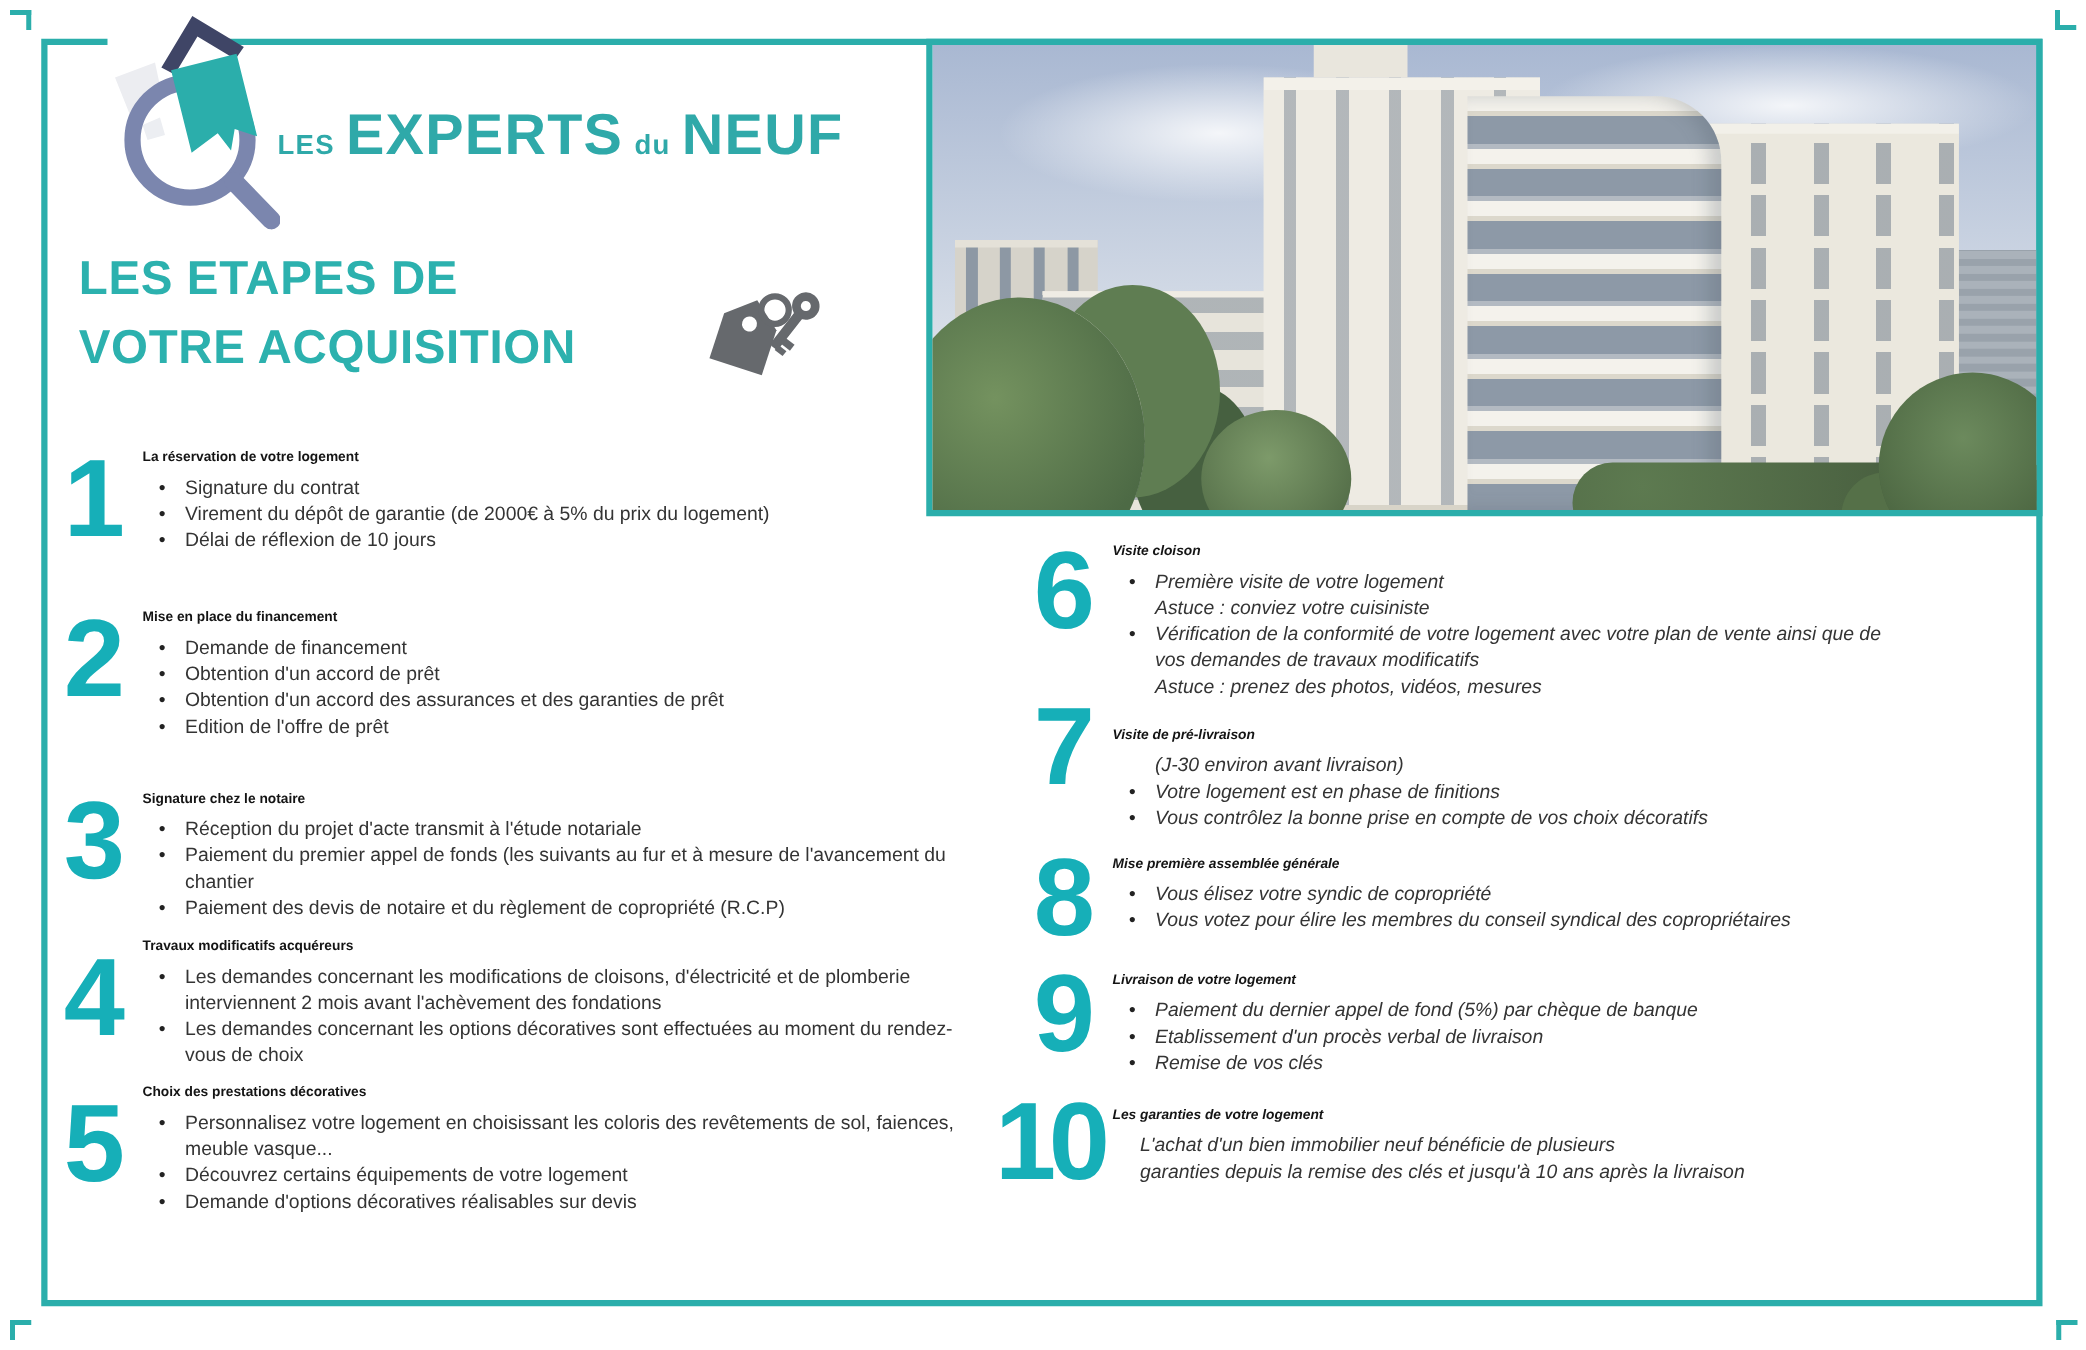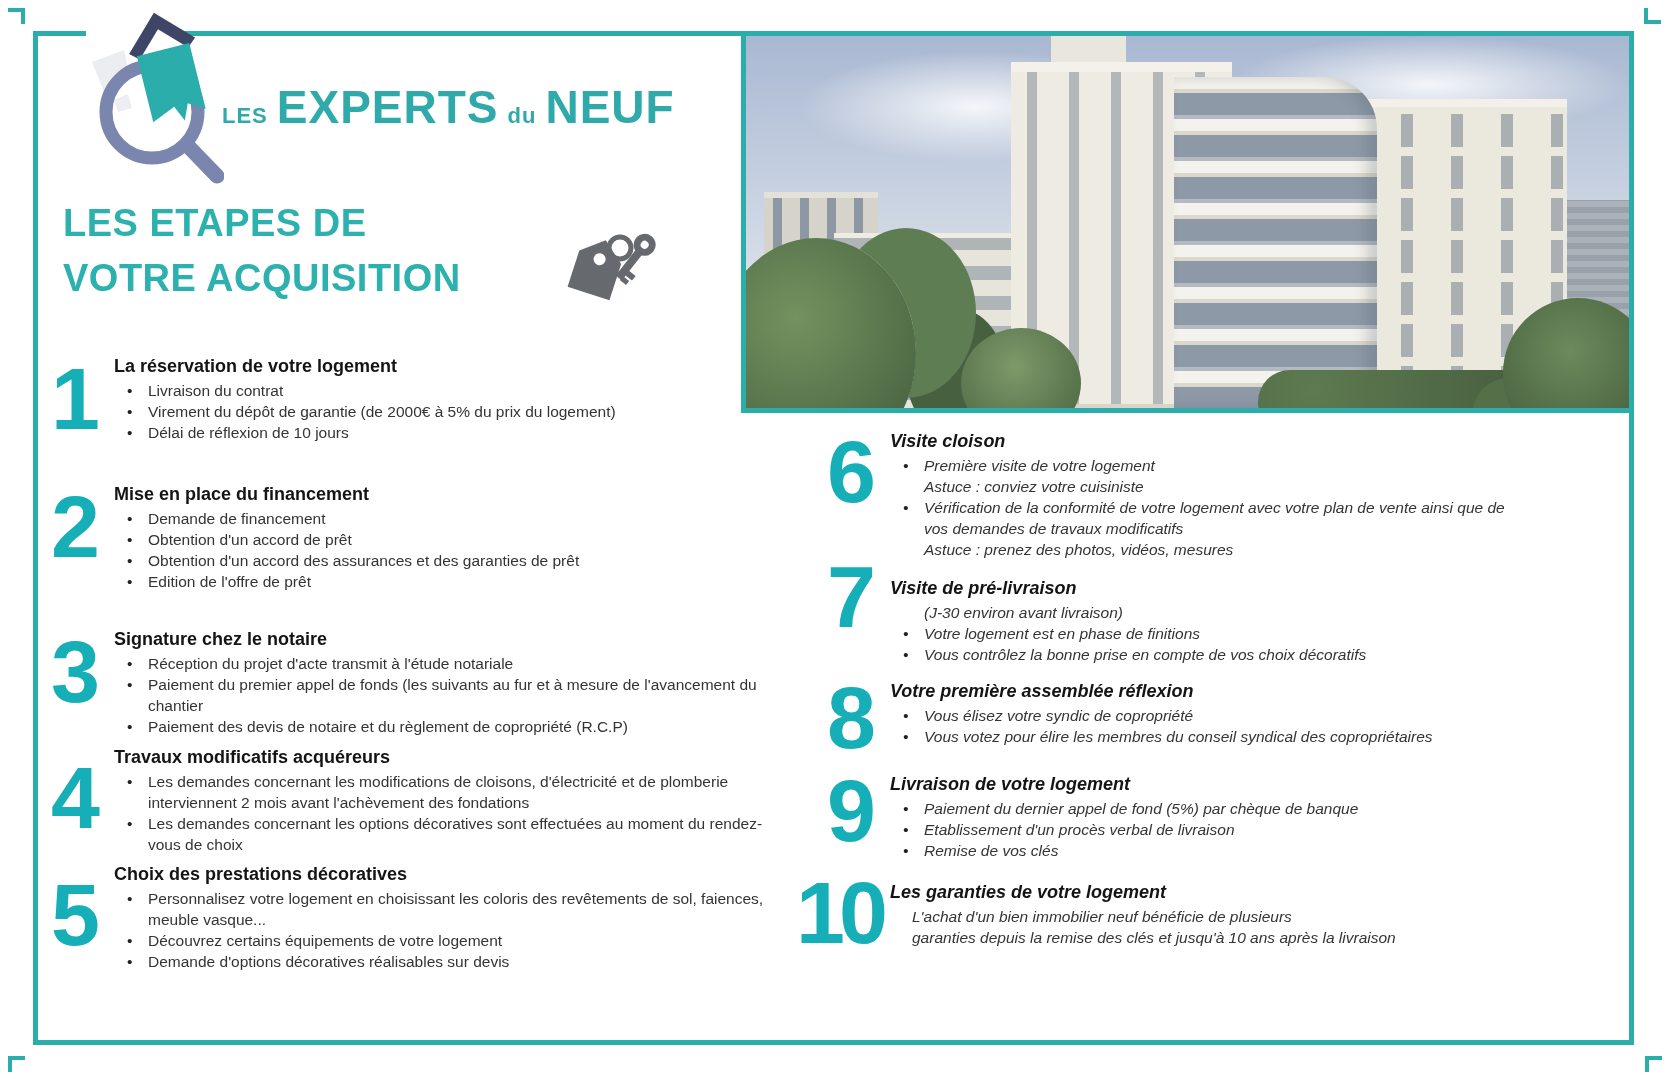--- a/index.html
+++ b/index.html
@@ -73,21 +73,21 @@
   
   .step{position:absolute;display:flex;}
   .num{flex:none;text-align:right;color:#16AFB8;font-weight:700;
        font-size:88px;line-height:66px;letter-spacing:-2px;}
   .stepL .num{width:58px;margin-right:16px;}
   .stepR .num{width:78px;margin-right:16px;}
   .num.wide{letter-spacing:-6px;}
   .body{font-size:15.5px;line-height:21px;color:#343434;}
   .stepL .body{width:676px;}
   .stepR .body{width:628px;font-style:italic;}
-  .h{font-size:18px;font-weight:700;color:#141414;margin-bottom:3px;}
+  .h{font-size:11px;font-weight:700;color:#141414;margin-bottom:3px;}
   .it{position:relative;padding-left:34px;}
   .it.bullet::before{content:"\2022";position:absolute;left:13px;top:0;color:#222;}
   .it.p22{padding-left:22px;}
 </style>
 </head>
 <body>
 
 <div class="page">
 
   <div class="frame"></div>
@@ -153,21 +153,21 @@
     <div class="tree t1"></div>
     <div class="tree t2"></div>
     <div class="shrubs"></div>
     <div class="tree t3"></div>
   </div>
 
   <div class="step stepL" style="left:40px;top:356px;">
     <div class="num" style="margin-top:10px;">1</div>
     <div class="body">
       <div class="h">La réservation de votre logement</div>
-      <div class="it bullet">Livraison du contrat</div>
+      <div class="it bullet">Signature du contrat</div>
       <div class="it bullet">Virement du dépôt de garantie (de 2000€ à 5% du prix du logement)</div>
       <div class="it bullet">Délai de réflexion de 10 jours</div>
     </div>
   </div>
 
   <div class="step stepL" style="left:40px;top:484px;">
     <div class="num" style="margin-top:10px;">2</div>
     <div class="body">
       <div class="h">Mise en place du financement</div>
       <div class="it bullet">Demande de financement</div>
@@ -223,21 +223,21 @@
       <div class="h">Visite de pré-livraison</div>
       <div class="it plain">(J-30 environ avant livraison)</div>
       <div class="it bullet">Votre logement est en phase de finitions</div>
       <div class="it bullet">Vous contrôlez la bonne prise en compte de vos choix décoratifs</div>
     </div>
   </div>
 
   <div class="step stepR" style="left:796px;top:681px;">
     <div class="num" style="margin-top:4px;">8</div>
     <div class="body">
-      <div class="h">Votre première assemblée réflexion</div>
+      <div class="h">Mise première assemblée générale</div>
       <div class="it bullet">Vous élisez votre syndic de copropriété</div>
       <div class="it bullet">Vous votez pour élire les membres du conseil syndical des copropriétaires</div>
     </div>
   </div>
 
   <div class="step stepR" style="left:796px;top:774px;">
     <div class="num" style="margin-top:4px;">9</div>
     <div class="body">
       <div class="h">Livraison de votre logement</div>
       <div class="it bullet">Paiement du dernier appel de fond (5%) par chèque de banque</div>

